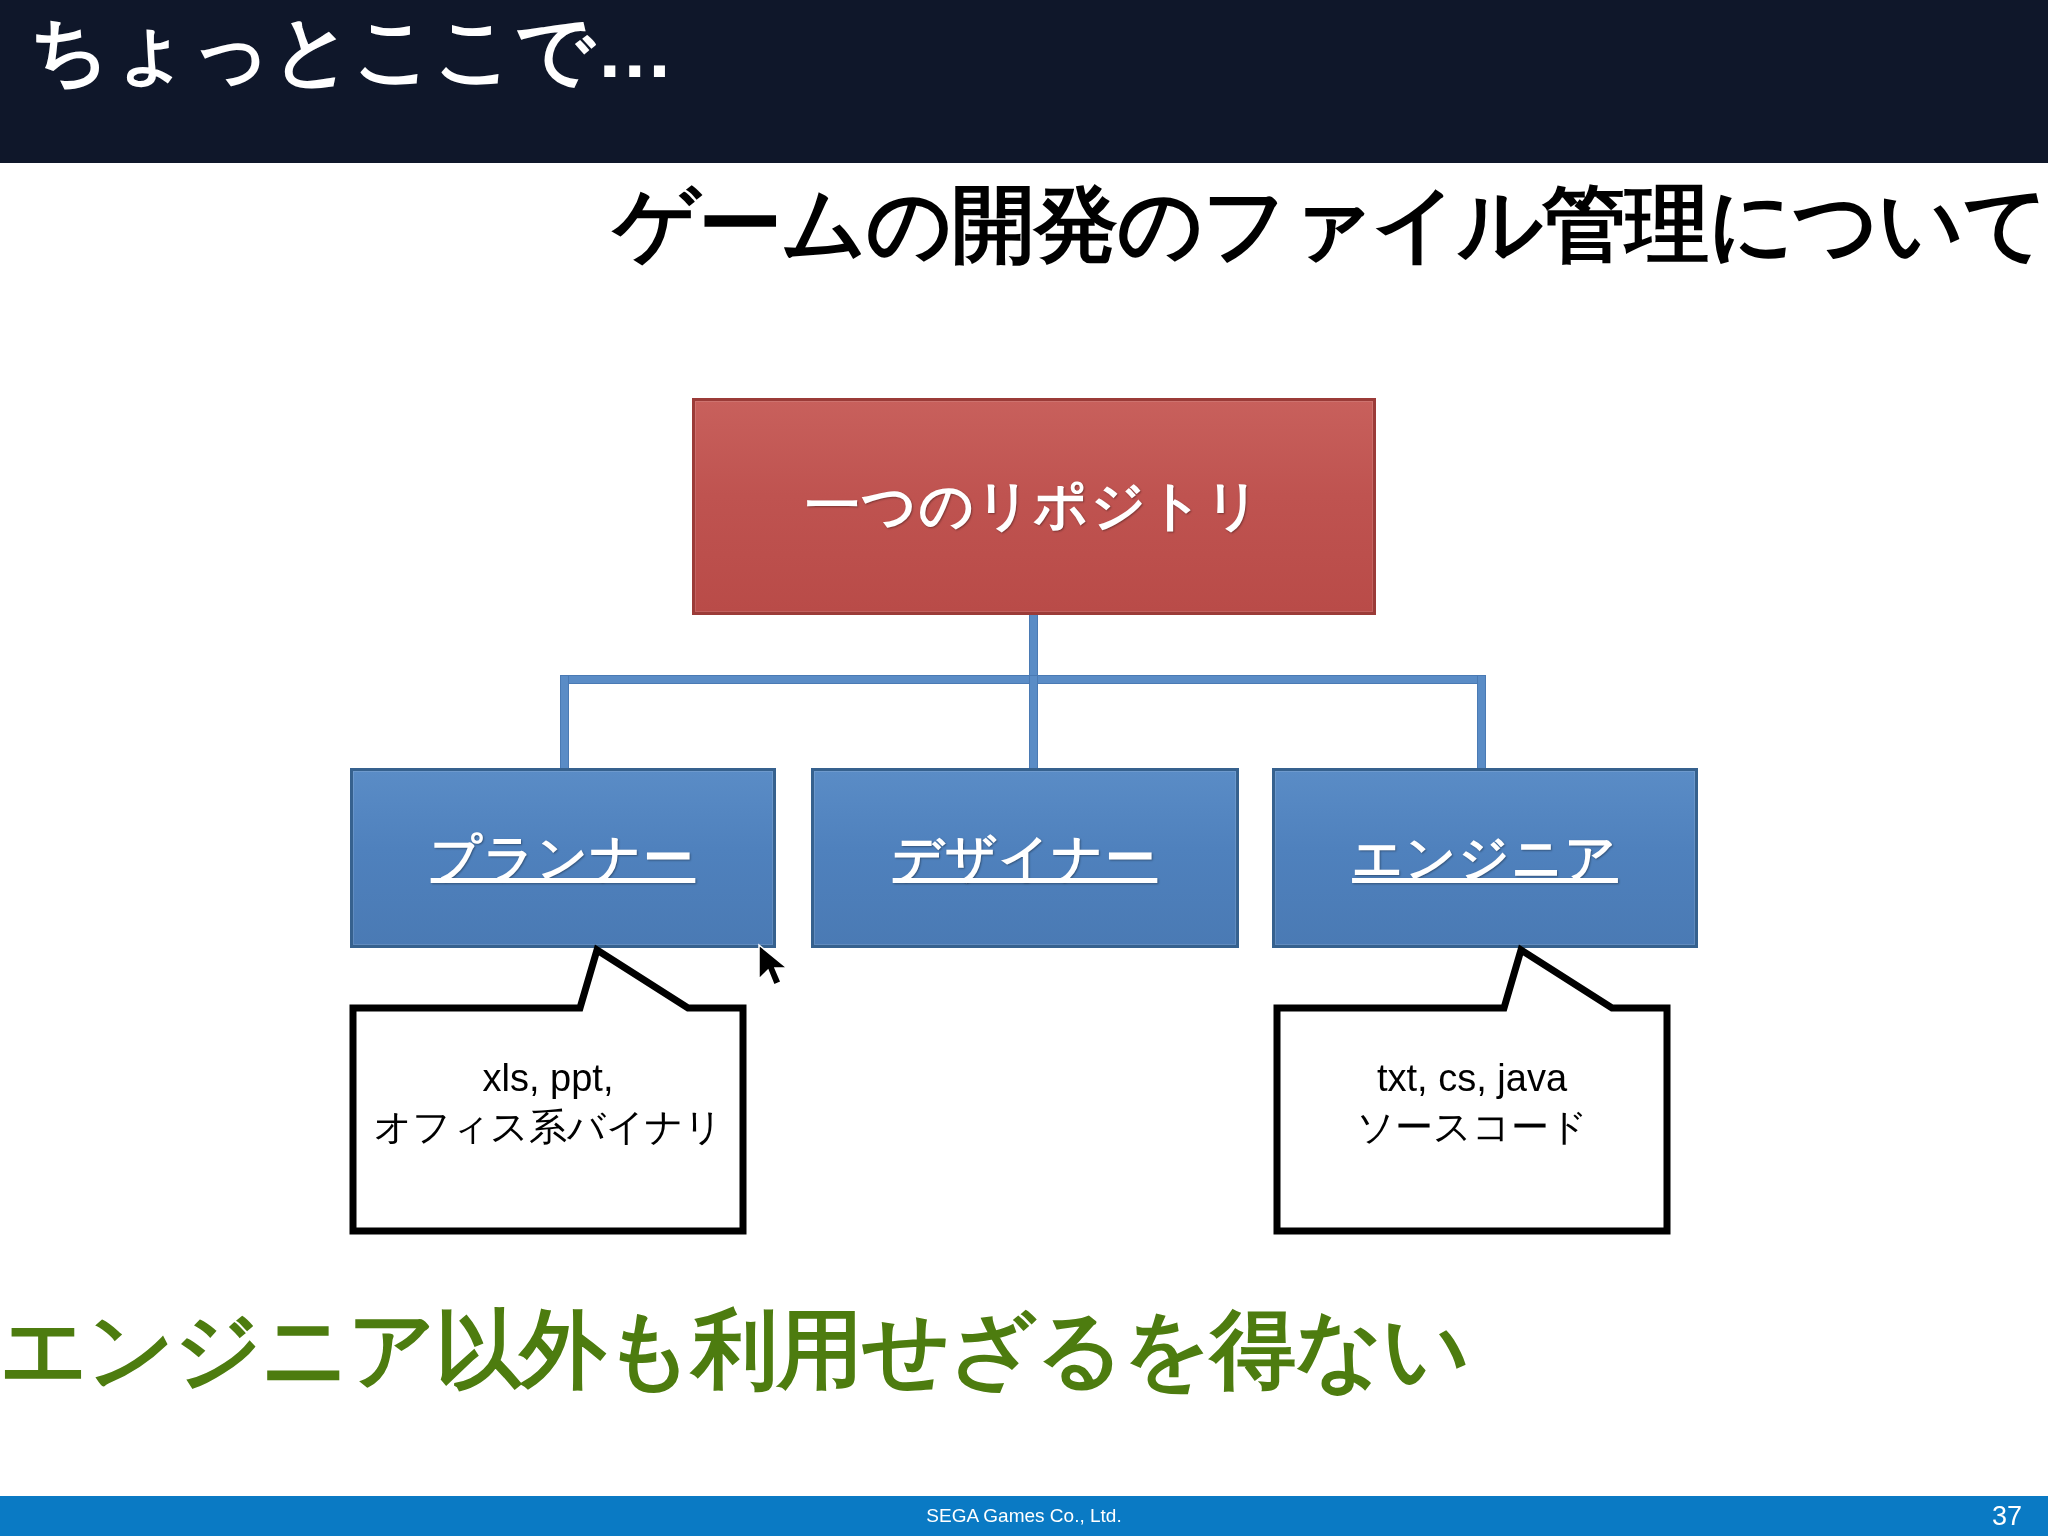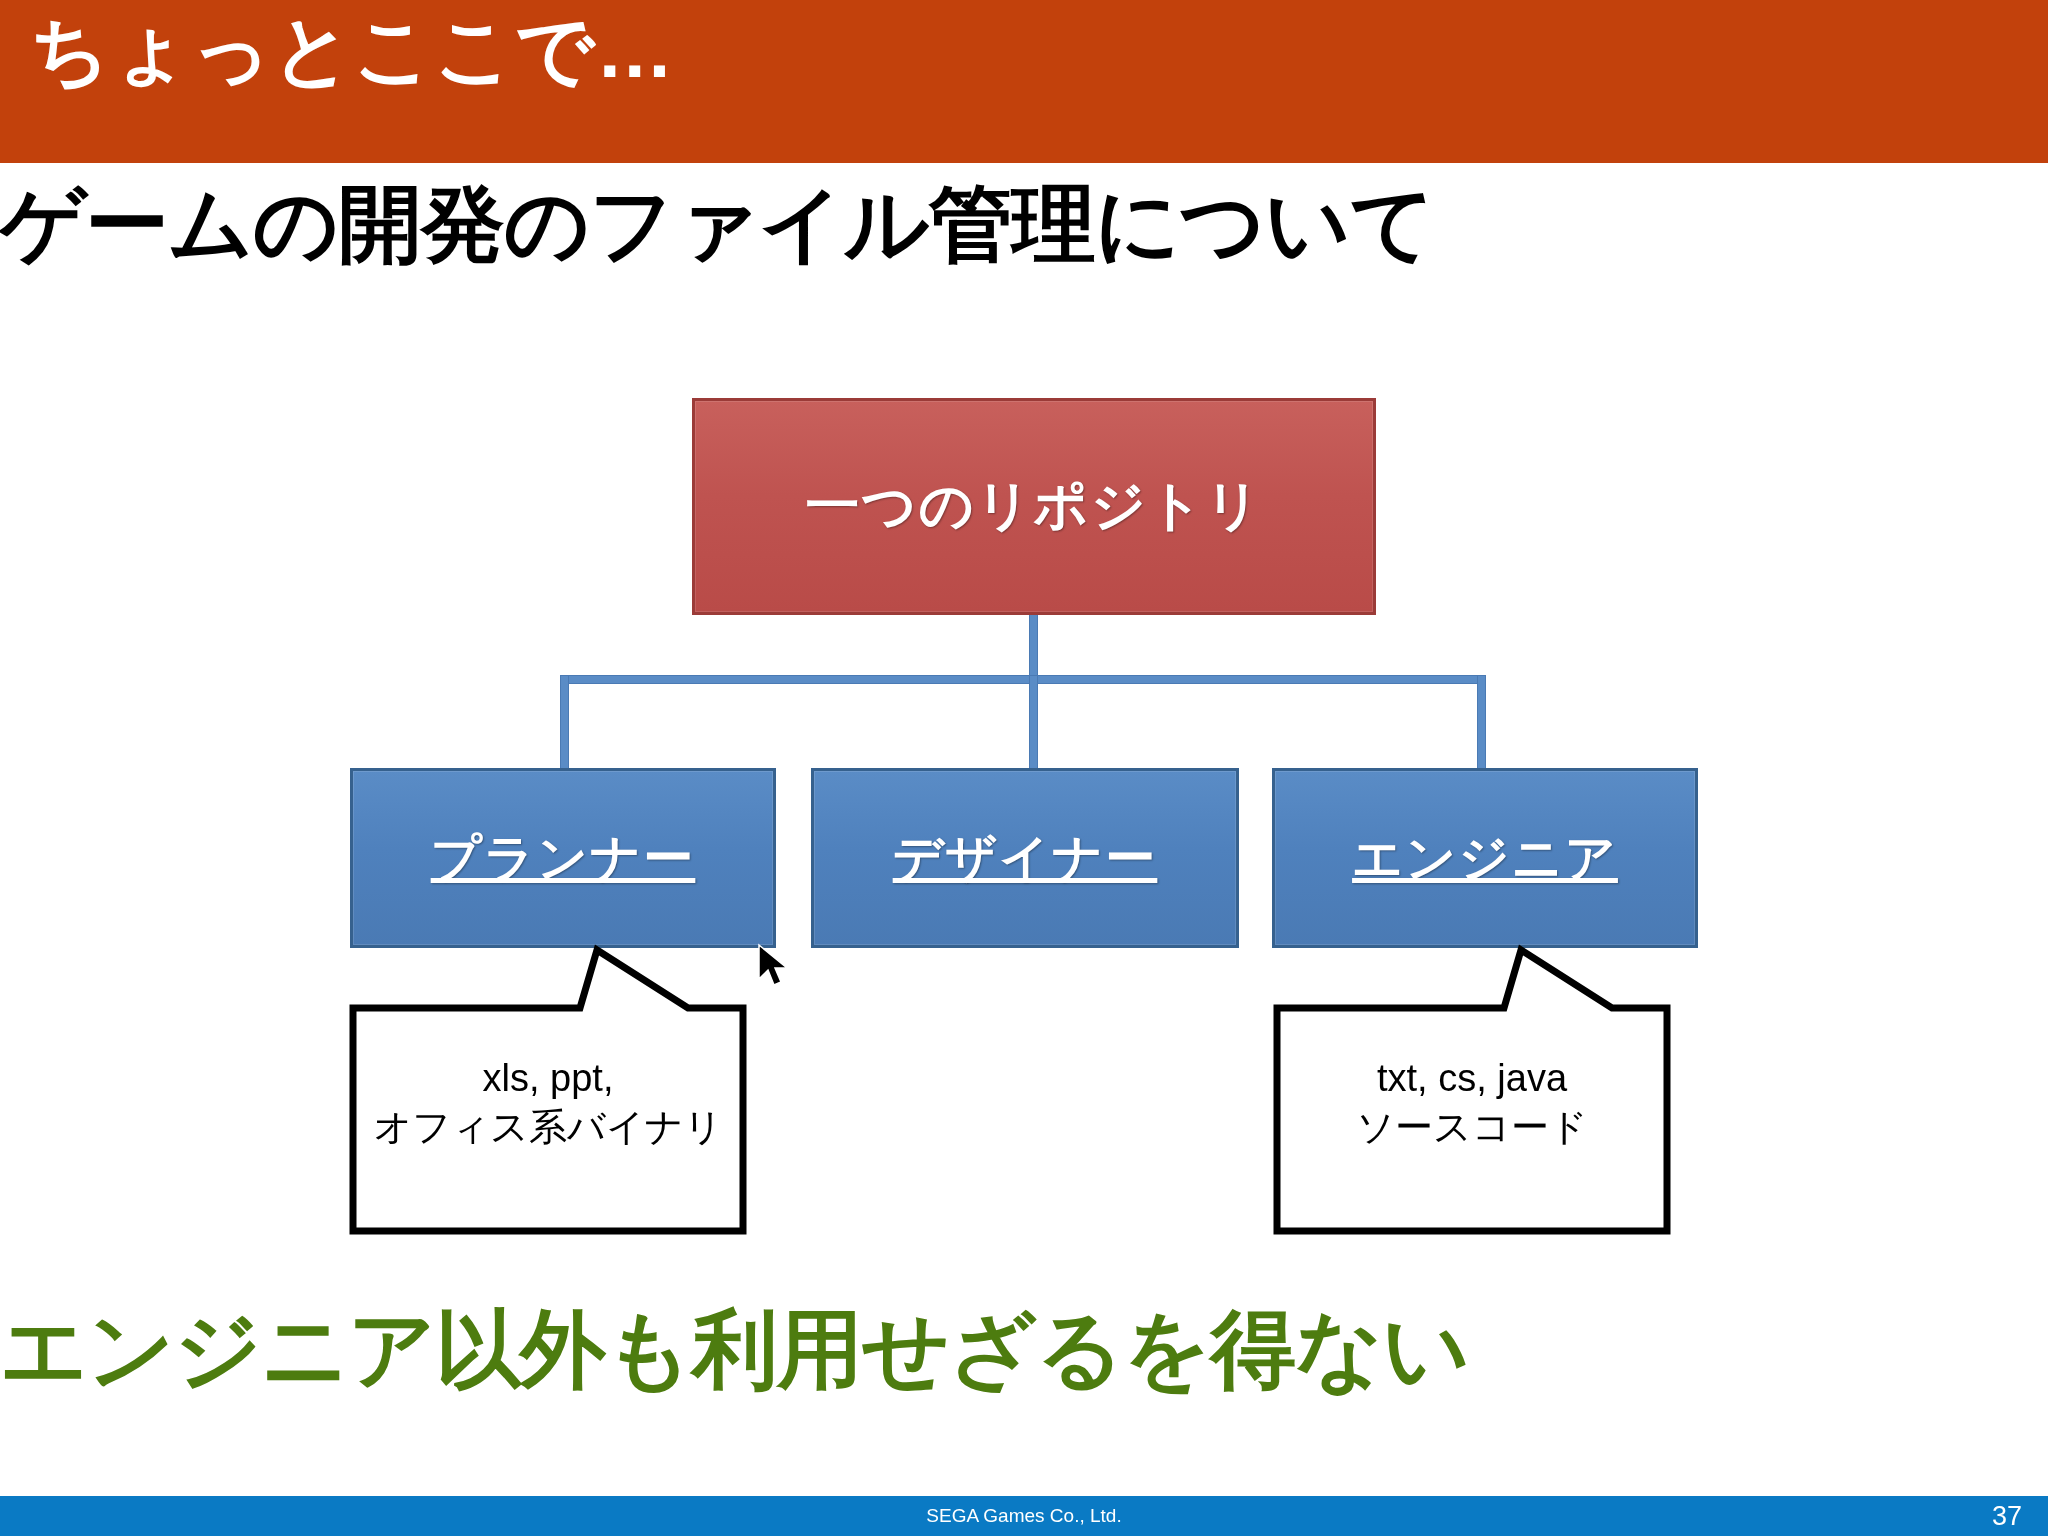--- a/index.html
+++ b/index.html
@@ -15,41 +15,41 @@
     font-family: "Liberation Sans", sans-serif;
   }
 
   
   .header-bar {
     position: absolute;
     left: 0;
     top: 0;
     width: 2048px;
     height: 163px;
-    background: #c2410c;
+    background: #0f172a;
   }
   .header-title {
     position: absolute;
     left: 30px;
     top: 8px;
     font-size: 78px;
     font-weight: bold;
     color: #ffffff;
     letter-spacing: 1px;
     white-space: nowrap;
     line-height: 1.1;
   }
 
   
   .slide-title {
     position: absolute;
     left: 0;
     top: 168px;
     width: 2048px;
-    text-align: left;
+    text-align: right;
     font-size: 84px;
     font-weight: bold;
     color: #000000;
     letter-spacing: -1px;
     white-space: nowrap;
   }
 
   
   .diagram {
     position: absolute;

